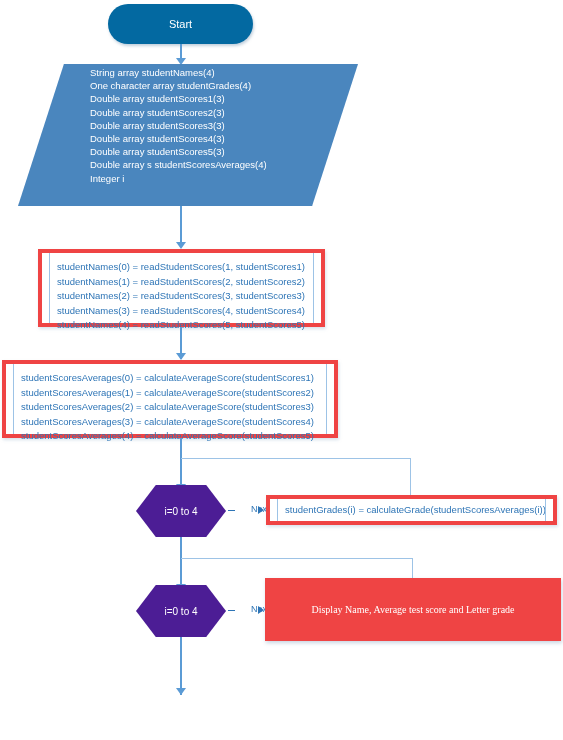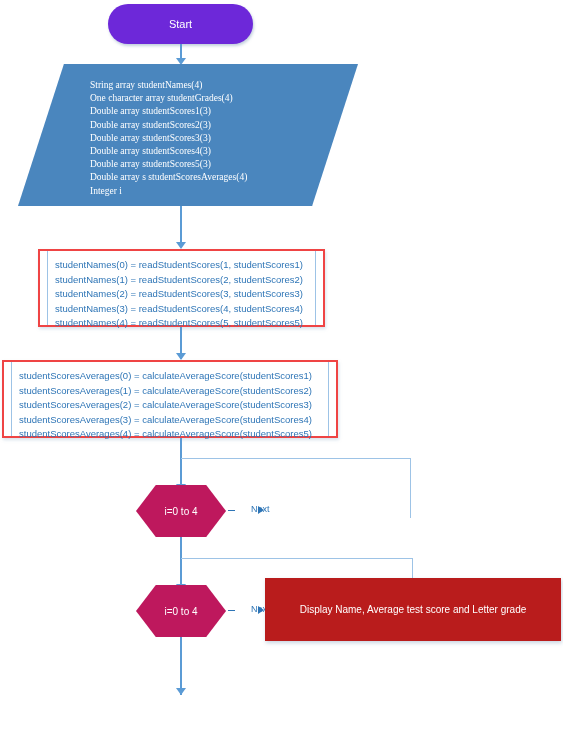--- a/index.html
+++ b/index.html
@@ -17,21 +17,21 @@
     background: #ffffff;
     overflow: hidden;
   }
   .node {
     position: absolute;
     box-sizing: border-box;
   }
 
   
   .terminator {
-    background: #6d28d9;
+    background: #0369a1;
     border-radius: 22px;
     display: flex;
     align-items: center;
     justify-content: center;
     color: #ffffff;
     font-size: 11px;
     box-shadow: 1px 2px 3px rgba(120,150,180,0.45);
   }
 
   
@@ -39,29 +39,28 @@
     background: #4A86BE;
     color: #ffffff;
     font-size: 9.5px;
     line-height: 13.2px;
     clip-path: polygon(13.5% 0%, 100% 0%, 86.5% 100%, 0% 100%);
     box-shadow: 1px 2px 4px rgba(120,150,180,0.35);
   }
   .parallelogram .ptext {
     position: absolute;
     left: 72px;
-    top: 15px;
+    top: 2px;
     white-space: pre;
-    font-family: Liberation Serif, serif;
   }
 
   
   .predef {
     background: #ffffff;
-    border: 2px solid #ef4444;
+    border: 4px solid #ef4444;
     box-shadow: 1px 2px 3px rgba(150,175,200,0.35);
   }
   .predef::before,
   .predef::after {
     content: "";
     position: absolute;
     top: 0;
     bottom: 0;
     width: 0;
     border-left: 1px solid #9DC3E6;
@@ -77,39 +76,40 @@
     line-height: 14.6px;
     white-space: pre;
   }
   .predef.single .ptext {
     top: 50%;
     transform: translateY(-50%);
   }
 
   
   .hexagon {
-    background: #be185d;
+    background: #4c1d95;
     clip-path: polygon(22% 0%, 78% 0%, 100% 50%, 78% 100%, 22% 100%, 0% 50%);
     display: flex;
     align-items: center;
     justify-content: center;
     color: #ffffff;
     font-size: 10px;
     box-shadow: 1px 2px 4px rgba(120,150,180,0.4);
   }
 
   
   .procbox {
-    background: #b91c1c;
+    background: #ef4444;
     display: flex;
     align-items: center;
     justify-content: center;
     color: #ffffff;
     font-size: 10px;
     box-shadow: 1px 2px 4px rgba(120,150,180,0.4);
+    font-family: Liberation Serif, serif;
   }
 
   
   .vline {
     position: absolute;
     width: 2px;
     background: #5B9BD5;
   }
   .thin-v {
     position: absolute;
@@ -203,20 +203,23 @@
   <div class="thin-h" style="left:181px; top:458px; width:230px;"></div>
 
   <div class="node hexagon" style="left:136px; top:485px; width:90px; height:52px;">
     <span>i=0 to 4</span>
   </div>
 
   <div class="dash" style="left:228px; top:510px; width:7px;"></div>
   <span class="edge-label" style="left:235px; top:504px;">Next</span>
   <div class="arrow-right" style="left:258px; top:506px;"></div>
 
+  <div class="node predef single" style="left:266px; top:495px; width:291px; height:30px;">
+    <div class="ptext">studentGrades(i) = calculateGrade(studentScoresAverages(i))</div>
+  </div>
 
   <div class="vline" style="left:180px; top:537px; height:55px;"></div>
   <div class="arrow-down" style="left:176px; top:584px;"></div>
 
   <div class="thin-v" style="left:412px; top:558px; height:60px;"></div>
   <div class="thin-h" style="left:181px; top:558px; width:232px;"></div>
 
   <div class="node hexagon" style="left:136px; top:585px; width:90px; height:52px;">
     <span>i=0 to 4</span>
   </div>

